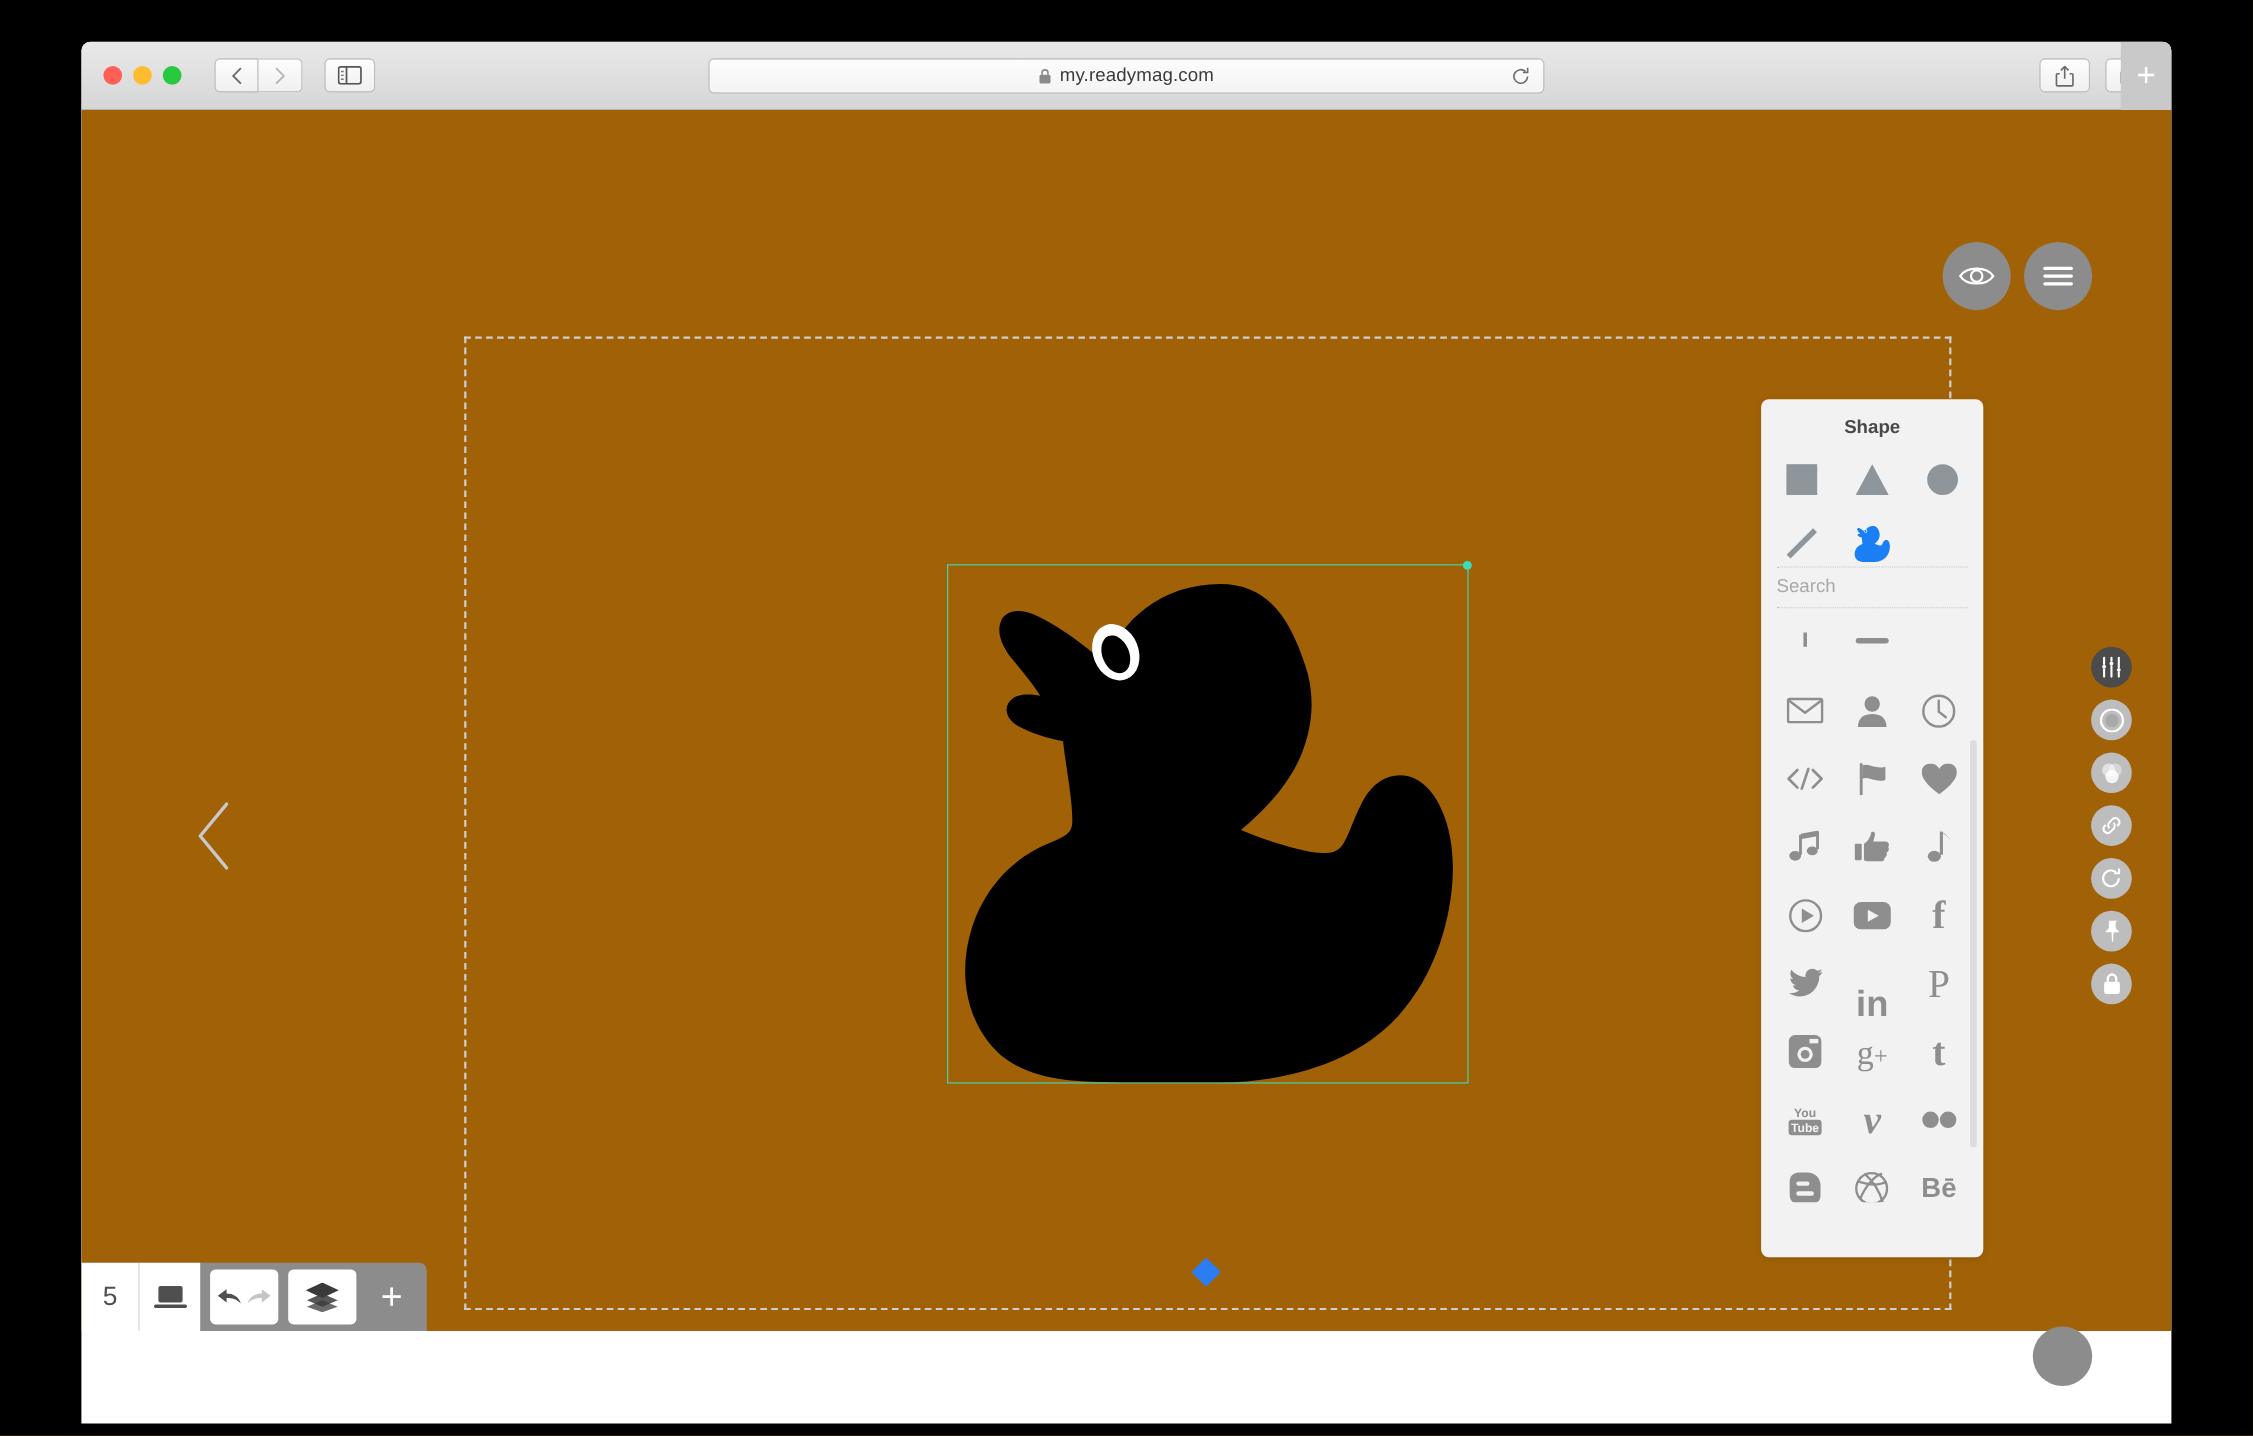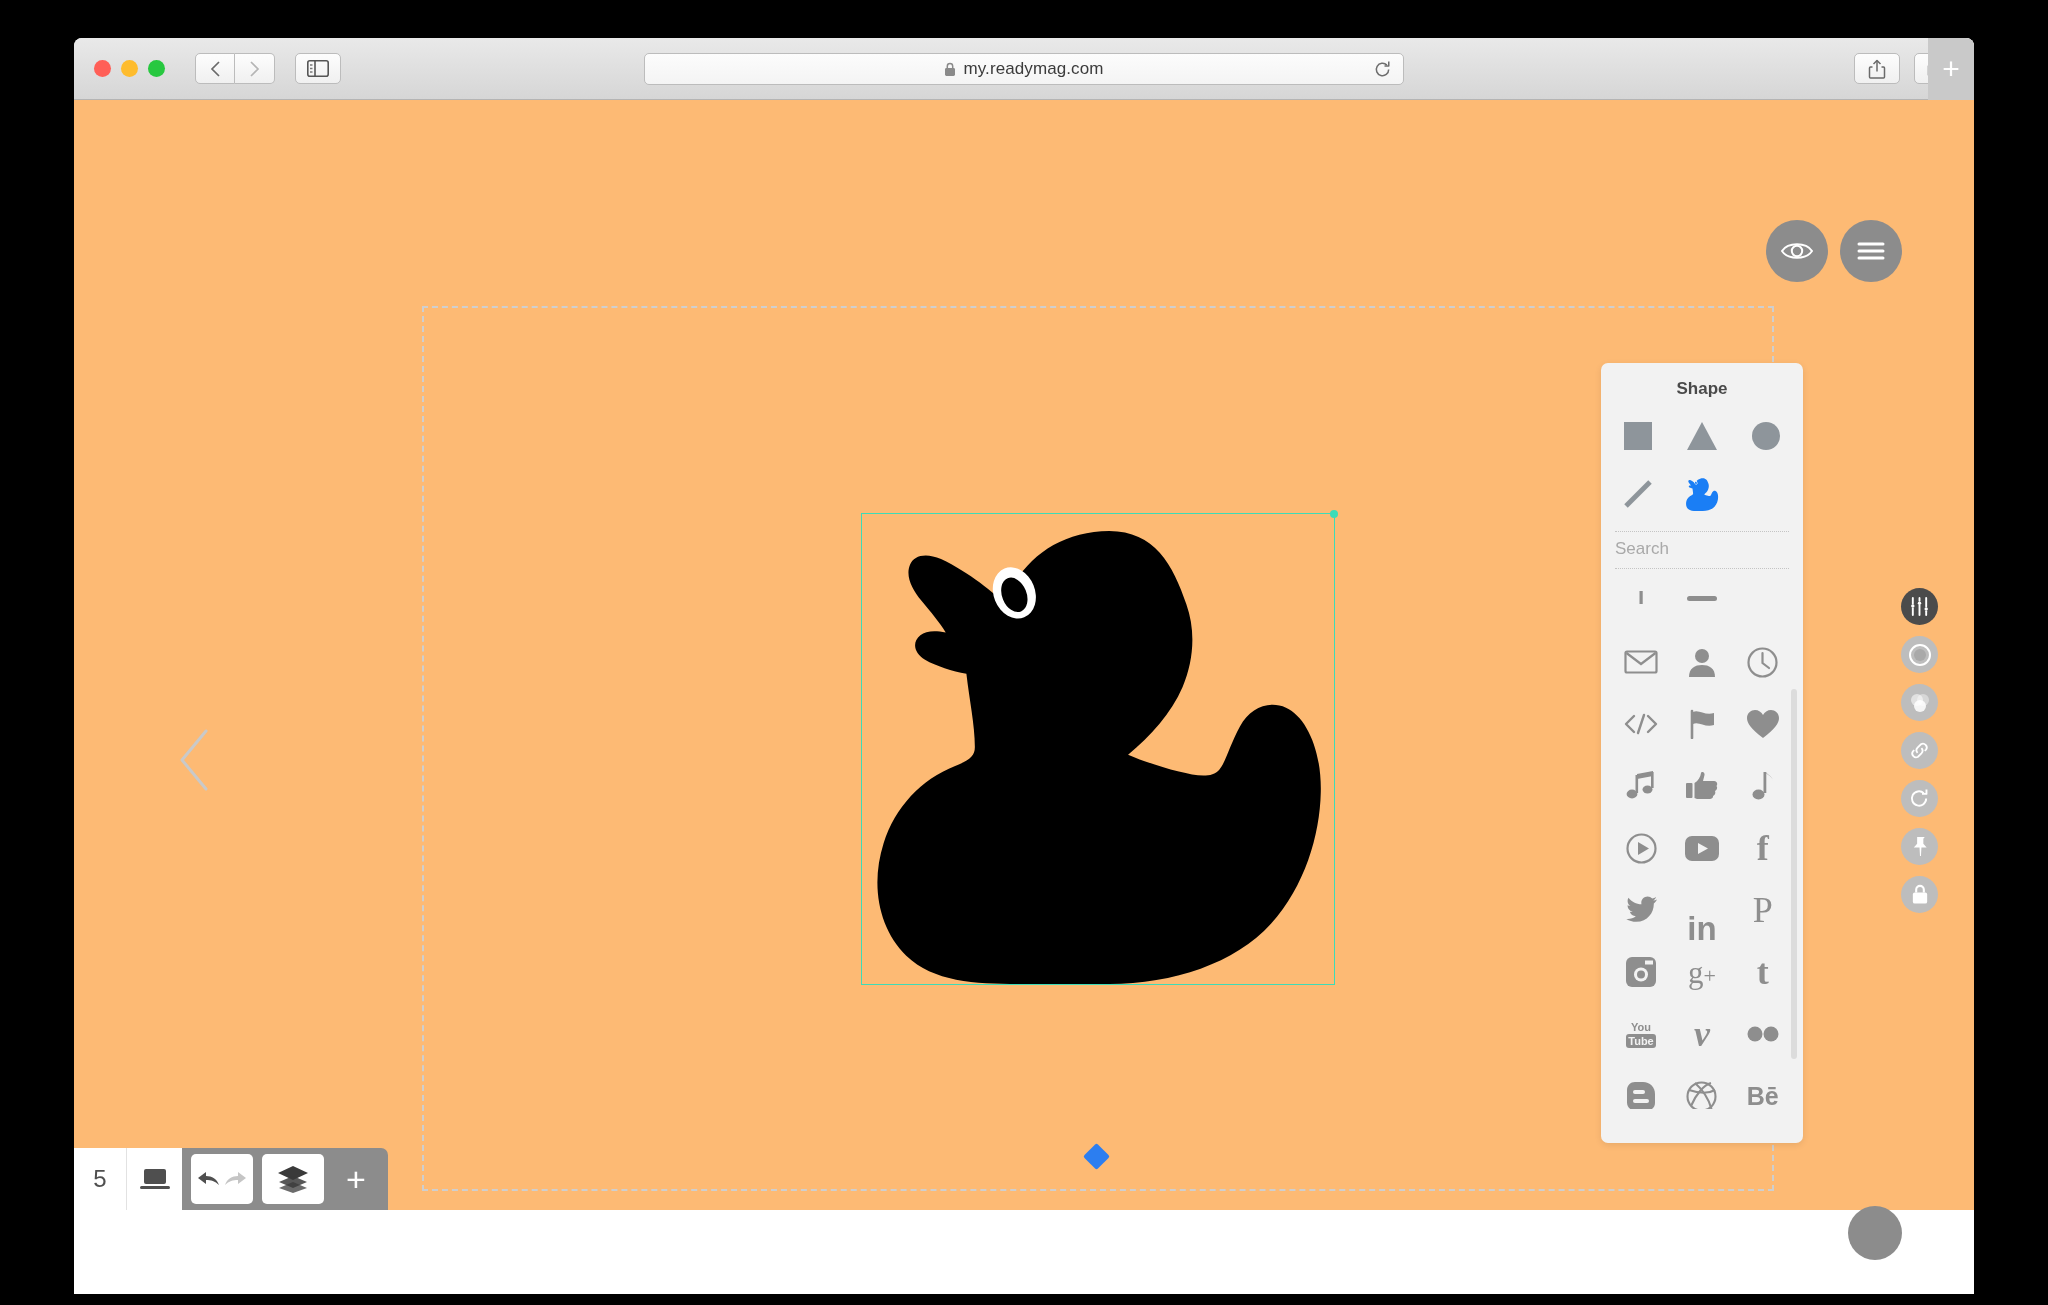--- a/index.html
+++ b/index.html
@@ -83,21 +83,21 @@
     background: #c9c9c9;
     display:flex;align-items:center;justify-content:center;
     color:#fefefe; font-size: 30px; font-weight: 300;
     position:absolute; right:0; top:-15px;
   }
 
   
   #page-canvas {
     position: relative;
     width: 100%; height: 1110px;
-    background: #fdba74;
+    background: #a16207;
   }
 
   #canvas-frame {
     position: absolute;
     left: 348px; top: 206px;
     width: 1352px; height: 885px;
     border: 2px dashed #c8c8c8;
     border-width: 2px;
     border-style: dashed;
     border-color: #cfcfcf;
@@ -164,21 +164,21 @@
     display: flex; justify-content: center; align-items: center;
     gap: 22px;
     margin-top: 16px;
   }
   .shape-item {
     width: 42px; height: 42px;
     display:flex;align-items:center;justify-content:center;
     color: #8e959b;
   }
   #shape-search-wrap {
-    margin: 16px 14px 0 14px;
+    margin: 0 14px 0 14px;
     border-top: 1px dotted #c4c4c4;
     border-bottom: 1px dotted #c4c4c4;
     padding: 7px 0 9px 0;
     display: flex; align-items: center;
   }
   #shape-search-input {
     border: none; background: transparent; outline: none;
     font-size: 17px; color: #9a9a9a; flex: 1;
     font-family: "Liberation Sans", sans-serif;
   }

